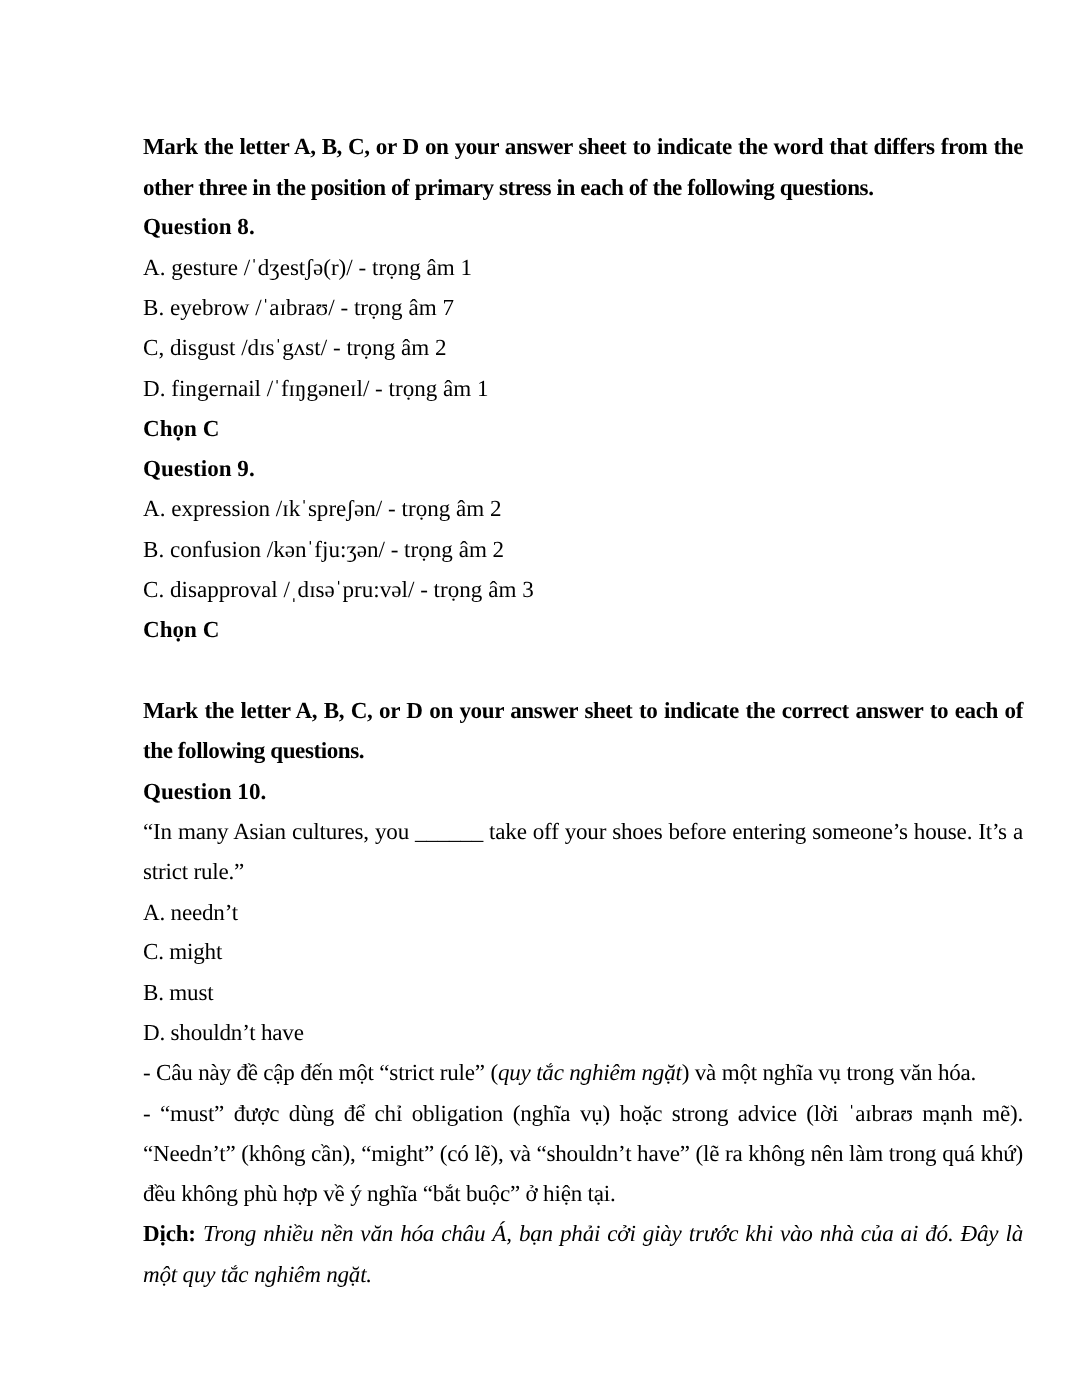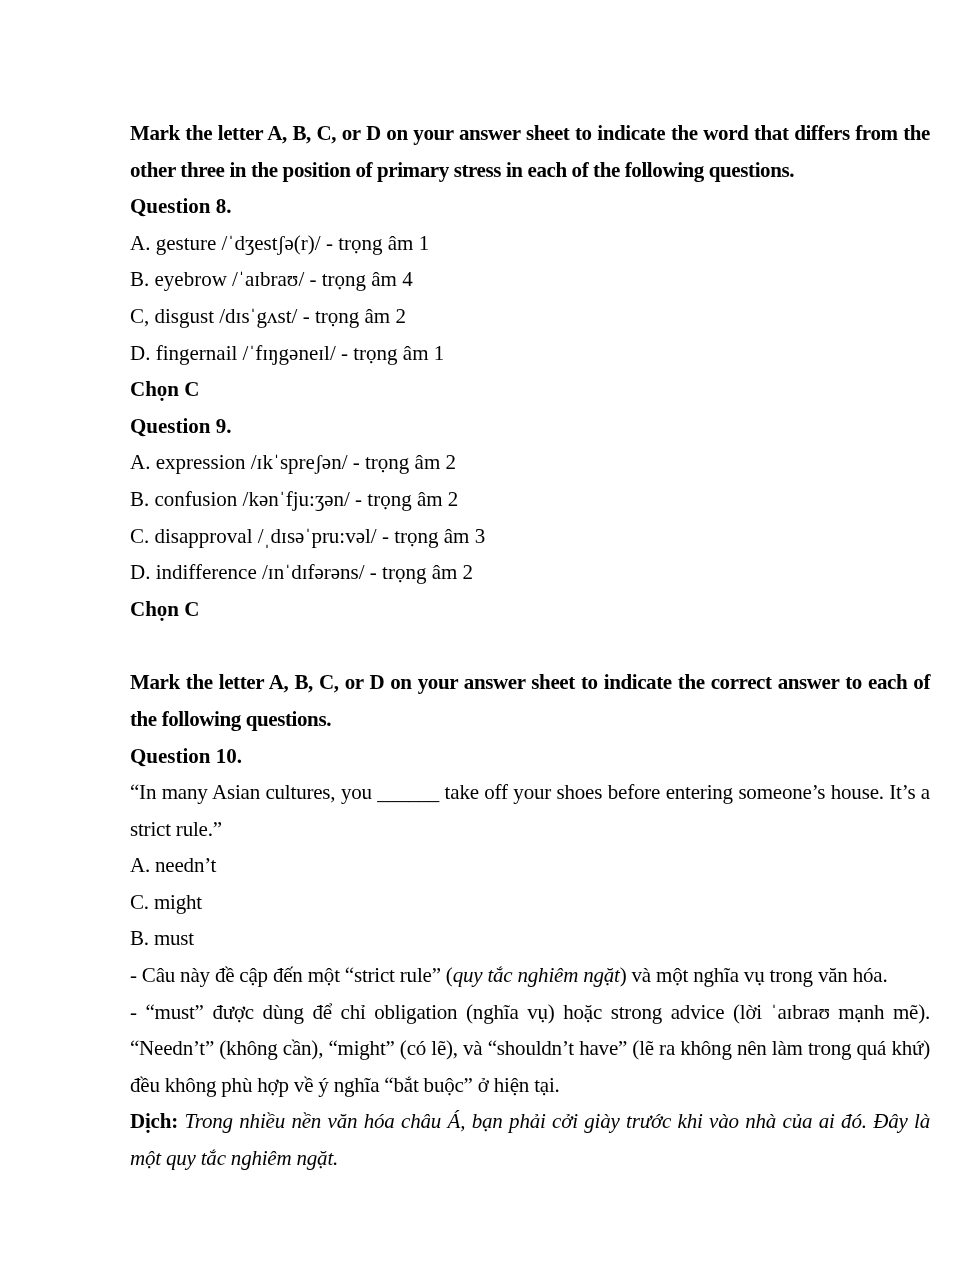--- a/index.html
+++ b/index.html
@@ -37,39 +37,39 @@
 </style>
 </head>
 <body>
 
 <div class="page">
 
   <p class="b just heading">Mark the letter A, B, C, or D on your answer sheet to indicate the word that differs from the other three in the position of primary stress in each of the following questions.</p>
 
   <p class="b">Question 8.</p>
   <p>A. gesture /ˈdʒestʃə(r)/ - trọng âm 1</p>
-  <p>B. eyebrow /ˈaɪbraʊ/ - trọng âm 4</p>
+  <p>B. eyebrow /ˈaɪbraʊ/ - trọng âm 7</p>
   <p>C, disgust /dɪsˈgʌst/ - trọng âm 2</p>
   <p>D. fingernail /ˈfɪŋgəneɪl/ - trọng âm 1</p>
   <p class="b">Chọn C</p>
 
   <p class="b">Question 9.</p>
   <p>A. expression /ɪkˈspreʃən/ - trọng âm 2</p>
   <p>B. confusion /kənˈfju:ʒən/ - trọng âm 2</p>
   <p>C. disapproval /ˌdɪsəˈpru:vəl/ - trọng âm 3</p>
-  <p>D. indifference /ɪnˈdɪfərəns/ - trọng âm 2</p>
   <p class="b">Chọn C</p>
 
   <p class="b just heading sec-gap">Mark the letter A, B, C, or D on your answer sheet to indicate the correct answer to each of the following questions.</p>
 
   <p class="b">Question 10.</p>
   <p class="just tight">“In many Asian cultures, you ______ take off your shoes before entering someone’s house. It’s a strict rule.”</p>
   <p class="tight">A. needn’t</p>
   <p class="tight">C. might</p>
   <p class="tight">B. must</p>
+  <p class="tight">D. shouldn’t have</p>
 
   <p class="just tight"><span>- Câu này đề cập đến một “strict rule” (</span><span class="i">quy tắc nghiêm ngặt</span><span>) và một nghĩa vụ trong văn hóa.</span></p>
 
   <p class="just tight">- “must” được dùng để chỉ obligation (nghĩa vụ) hoặc strong advice (lời ˈaɪbraʊ mạnh mẽ). “Needn’t” (không cần), “might” (có lẽ), và “shouldn’t have” (lẽ ra không nên làm trong quá khứ) đều không phù hợp về ý nghĩa “bắt buộc” ở hiện tại.</p>
 
   <p class="just tight"><span class="b">Dịch:</span><span class="i"> Trong nhiều nền văn hóa châu Á, bạn phải cởi giày trước khi vào nhà của ai đó. Đây là một quy tắc nghiêm ngặt.</span></p>
 
 </div>
 
 </body></html>

